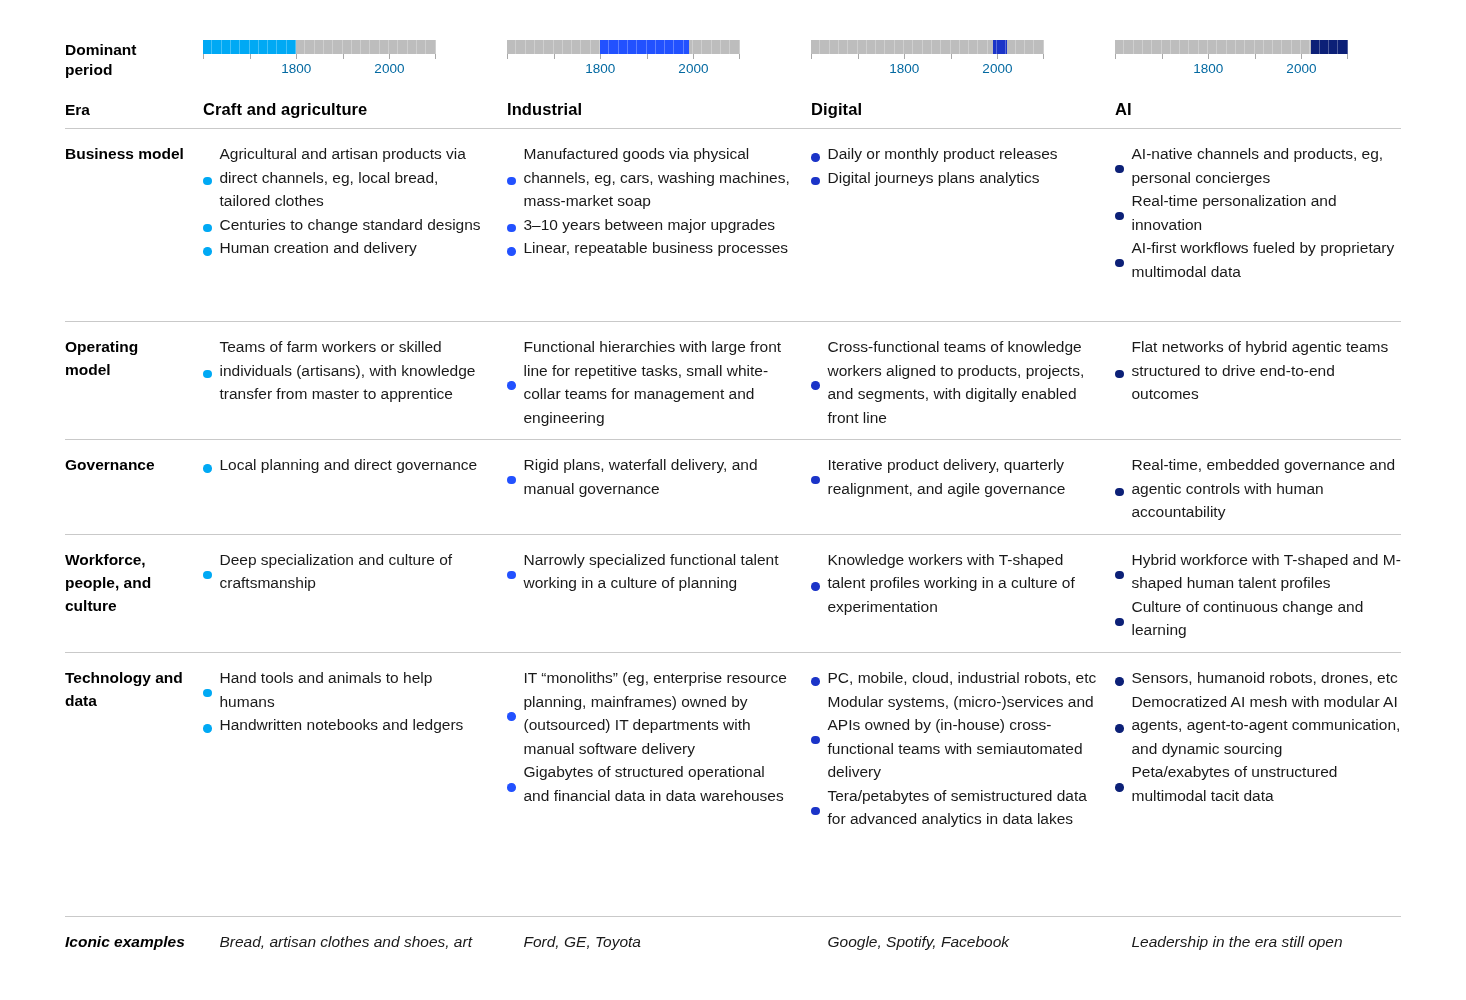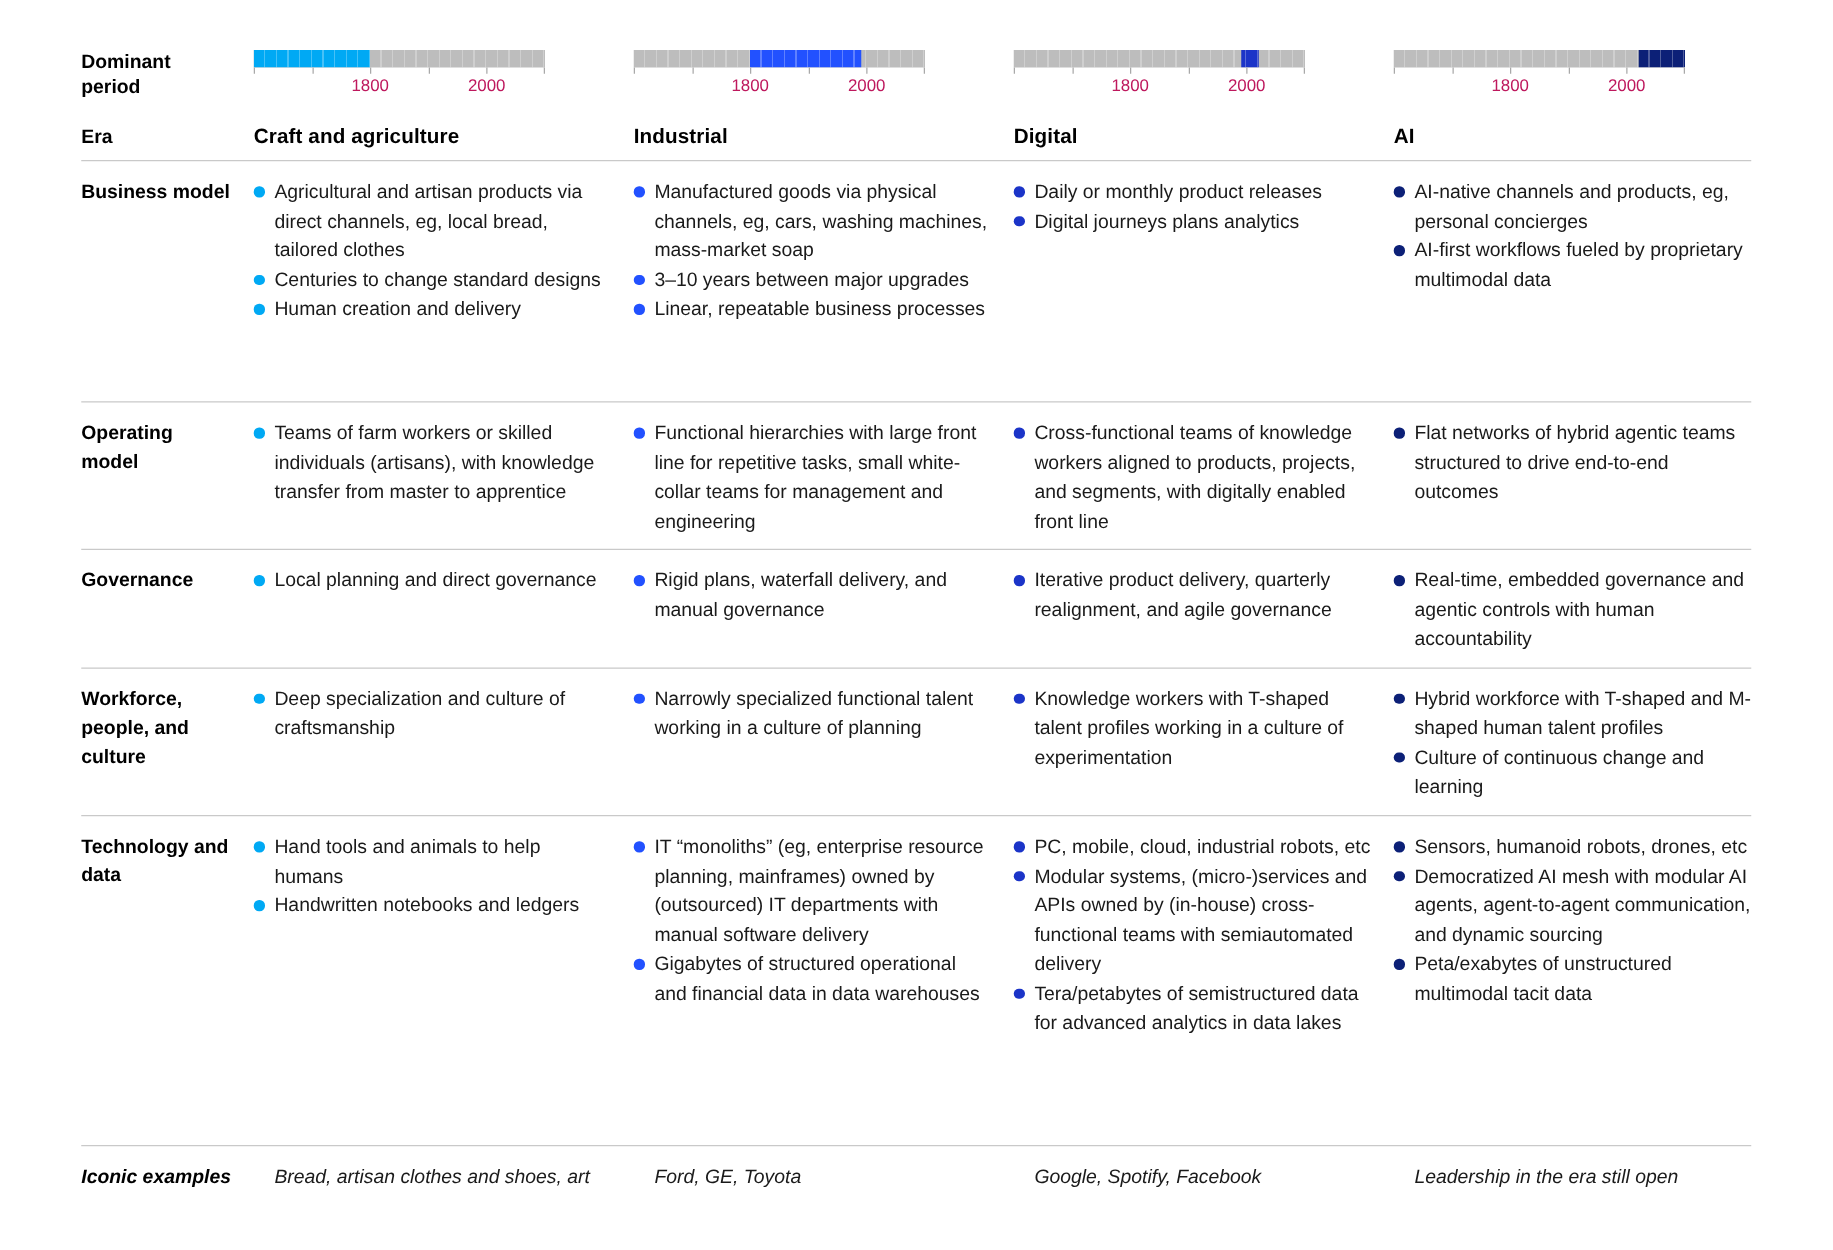--- a/index.html
+++ b/index.html
@@ -34,30 +34,30 @@
     background: repeating-linear-gradient(90deg,
       transparent 0px, transparent 8.3px,
       rgba(255,255,255,0.28) 8.3px, rgba(255,255,255,0.28) 9.3px);
   }
   .segment { position: absolute; top: 0; bottom: 0; background: var(--accent); }
   .ticks { position: relative; height: 5px; width: 233px; }
   .tick { position: absolute; top: 0; width: 1px; height: 5px; background: #a9a9a9; }
   .tick-labels { position: relative; height: 19px; width: 233px; margin-top: 2px; }
   .tick-label {
     position: absolute; top: 0; transform: translateX(-50%);
-    font-size: 13.5px; color: #be185d; white-space: nowrap;
+    font-size: 13.5px; color: #0369a1; white-space: nowrap;
   }
   
   .row { border-bottom: 1px solid #c9c9c9; padding-top: 13px; padding-bottom: 10px; }
   .row.last { border-bottom: none; }
   .row-label {
     font-weight: bold; font-size: 15.5px; line-height: 1.5; color: #000;
   }
   .cell { font-size: 15.5px; line-height: 1.52; color: #1a1a1a; }
-  .bullet { display: flex; align-items: flex-start; }
+  .bullet { display: flex; align-items: center; }
   .dot {
     flex: 0 0 auto; width: 8.5px; height: 8.5px; border-radius: 50%;
     background: var(--accent); margin-top: 7px; margin-right: 8px;
   }
   .btext { display: block; }
   .plain-cell { padding-left: 16.5px; }
   
   .r-business   { min-height: 193px; }
   .r-operating  { min-height: 118px; }
   .r-governance { min-height: 94px;  }
@@ -201,20 +201,24 @@
           <span class="btext">Digital journeys plans analytics</span>
         </div>
       </div>
     <div class="cell" style="--accent: #0C2077;">
         <div class="bullet">
           <span class="dot"></span>
           <span class="btext">AI-native channels and products, eg, personal concierges</span>
         </div>
         <div class="bullet">
           <span class="dot"></span>
+          <span class="btext">Real-time personalization and innovation</span>
+        </div>
+        <div class="bullet">
+          <span class="dot"></span>
           <span class="btext">AI-first workflows fueled by proprietary multimodal data</span>
         </div>
       </div>
   </div>
 
   <div class="grid row r-operating">
     <div class="row-label">Operating model</div>
     <div class="cell" style="--accent: #00A9F4;">
         <div class="bullet">
           <span class="dot"></span>

